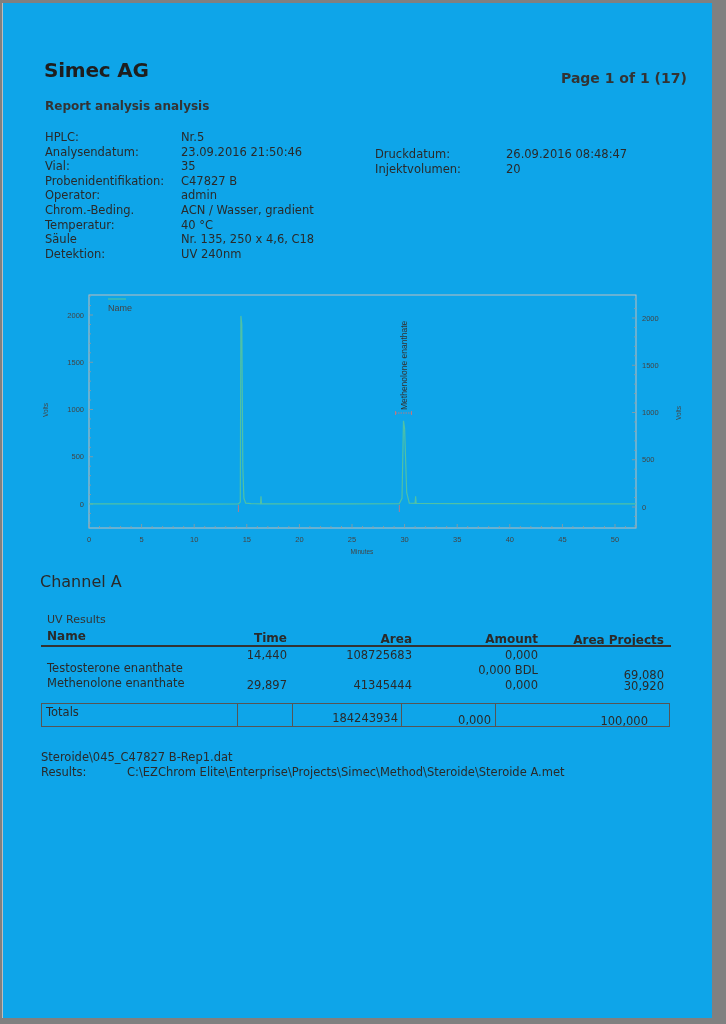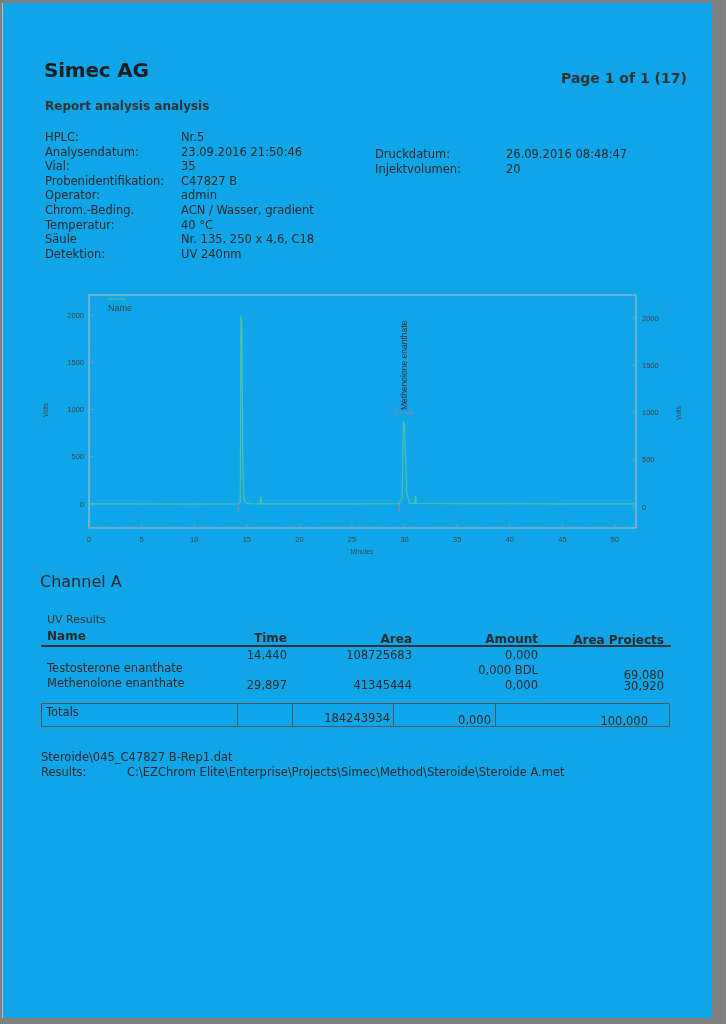--- a/index.html
+++ b/index.html
@@ -267,21 +267,21 @@
     <div class="abs td r" style="left:550px;top:679px;width:114px;">30,920</div>
   </div>
 
   <div id="totals">
     <div class="cell" style="left:0;width:196px;">
       <span class="txt" style="left:4px;top:1px;">Totals</span>
     </div>
     <div class="cell" style="left:196px;width:55px;">
       <span class="txt" style="right:4px;bottom:1px;"></span>
     </div>
-    <div class="cell" style="left:251px;width:101px;text-decoration:underline;">
+    <div class="cell" style="left:259px;width:101px;text-decoration:underline;">
       <span class="txt" style="right:3px;bottom:1px;">184243934</span>
     </div>
     <div class="cell" style="left:352px;width:102px;">
       <span class="txt" style="right:4px;bottom:-1px;">0,000</span>
     </div>
     <div class="cell" style="left:454px;width:175px;">
       <span class="txt" style="right:23px;bottom:-2px;">100,000</span>
     </div>
   </div>
 </div>

